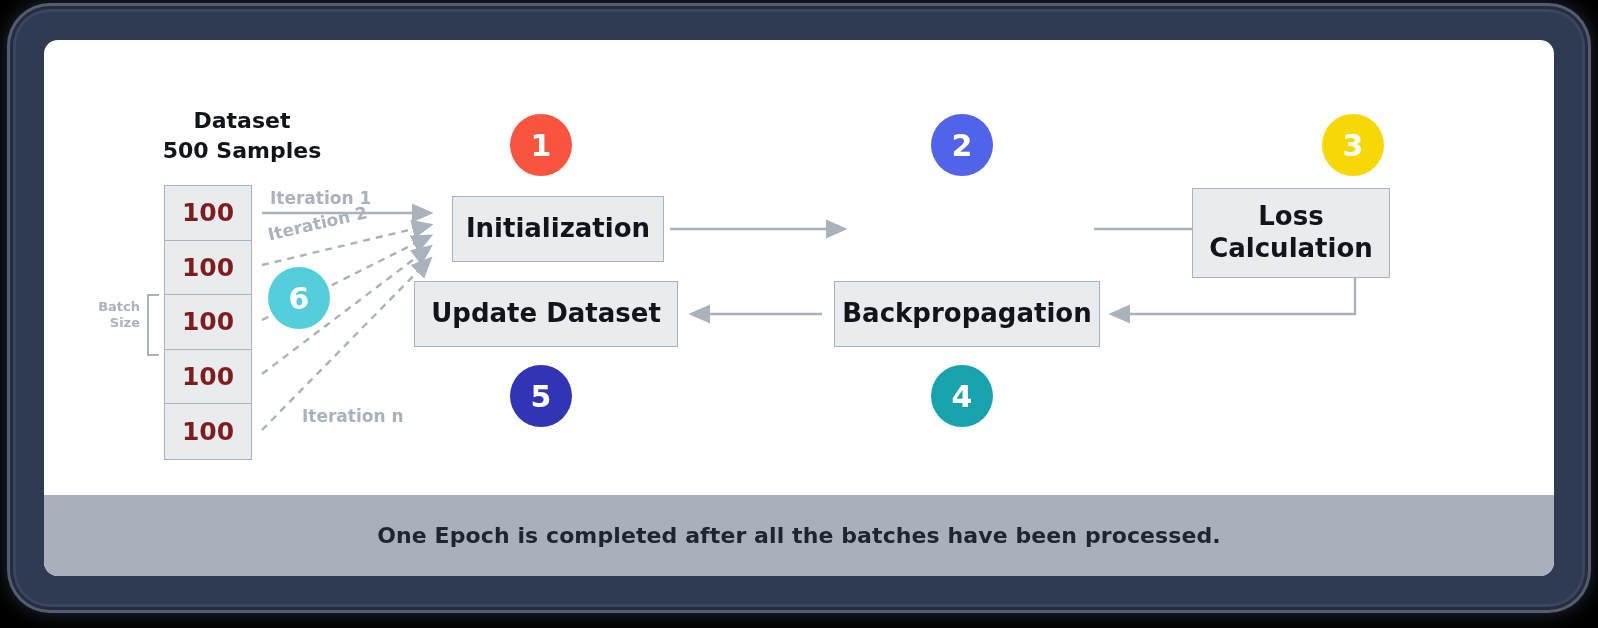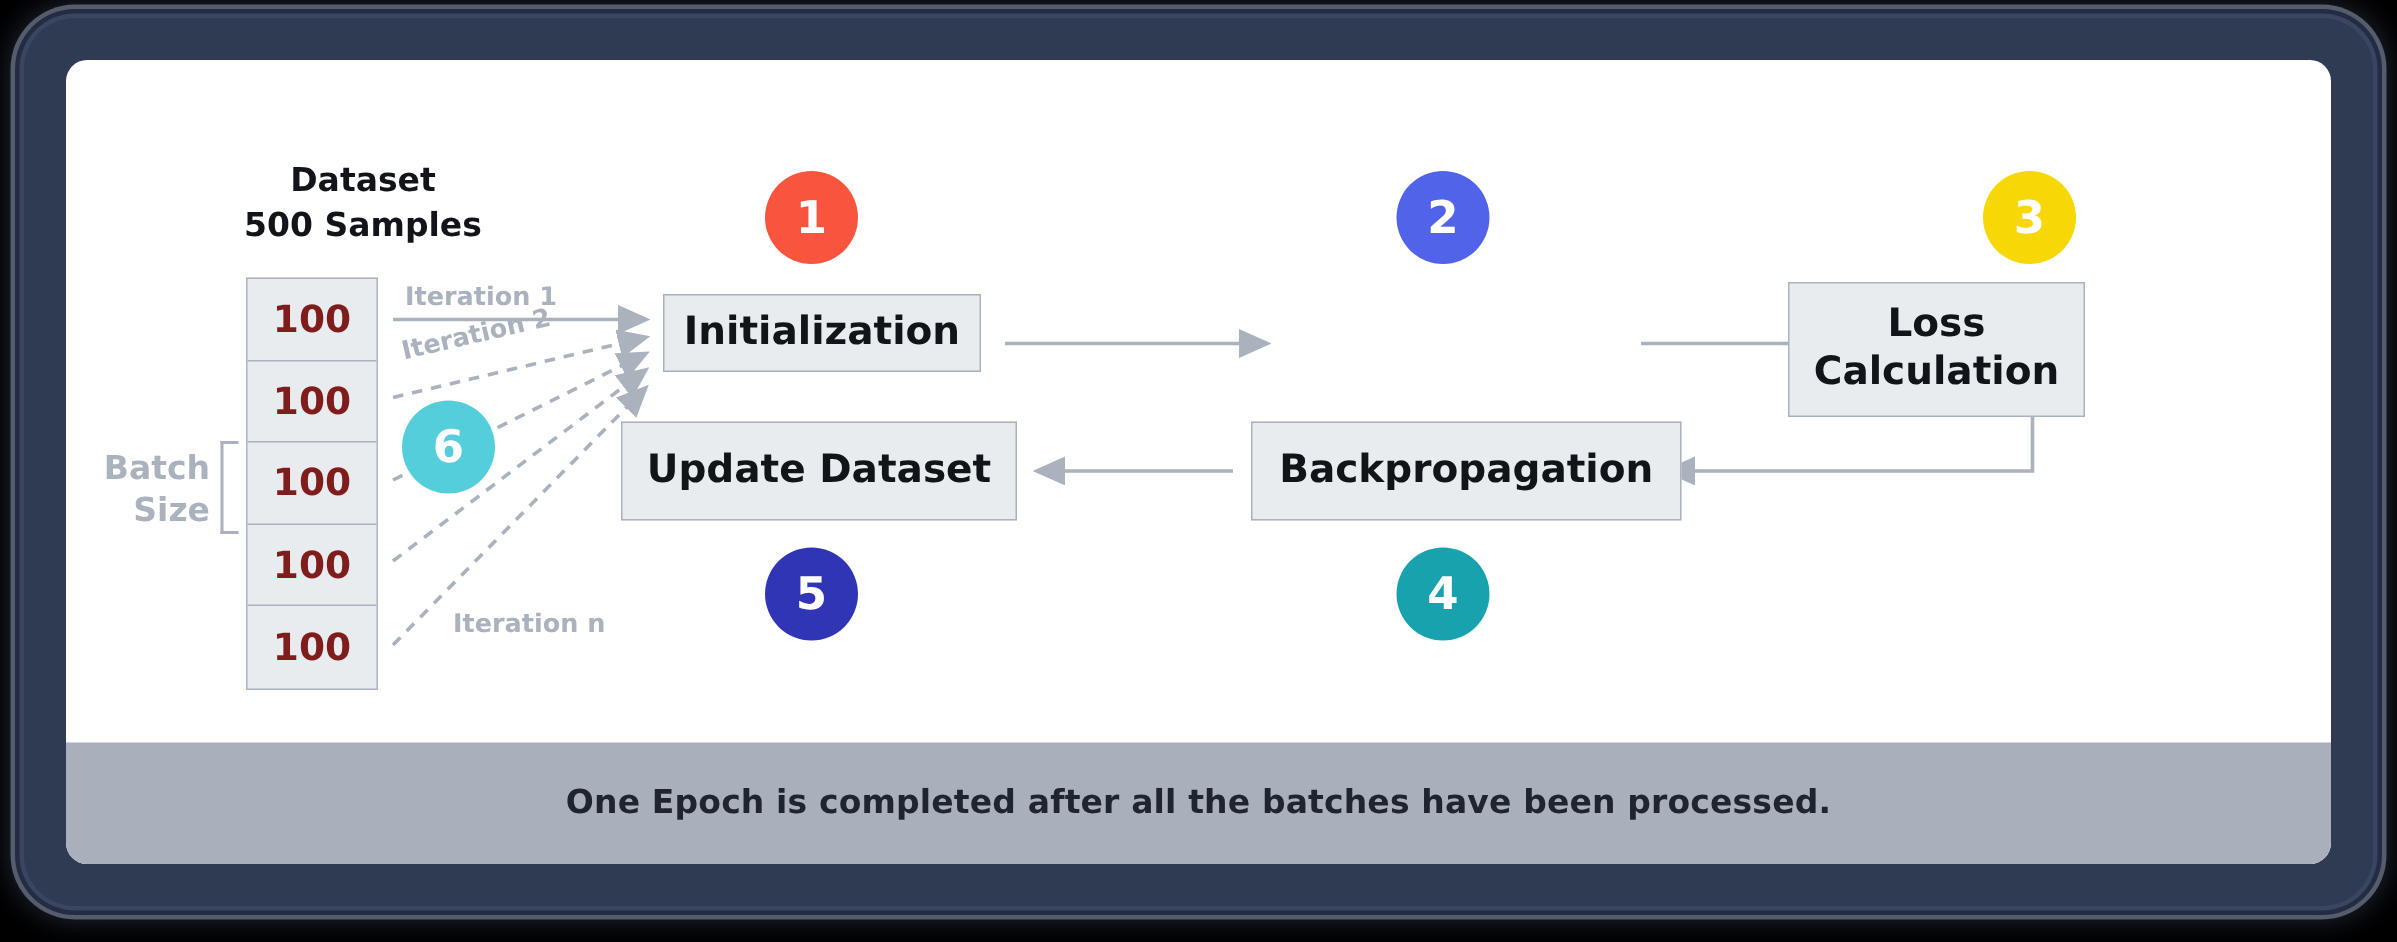--- a/index.html
+++ b/index.html
@@ -97,21 +97,21 @@
   }
   .batch-cell:last-child { border-bottom: none; }
 
   
   #batch-size-label {
     position: absolute;
     left: 24px;
     top: 259px;
     width: 72px;
     text-align: right;
-    font-size: 22px;
+    font-size: 13px;
     font-weight: 700;
     color: #a9b2bd;
     line-height: 1.25;
   }
   #batch-size-bracket {
     position: absolute;
     left: 103px;
     top: 254px;
     width: 12px;
     height: 62px;
@@ -165,25 +165,25 @@
     box-sizing: border-box;
     display: flex;
     align-items: center;
     justify-content: center;
     text-align: center;
     font-size: 26px;
     font-weight: 600;
     color: #111418;
     line-height: 1.22;
   }
-  #box-init   { left: 398px;  top: 156px; width: 212px; height: 52px; }
+  #box-init   { left: 408px;  top: 156px; width: 212px; height: 66px; }
   #box-fwd    { left: 812px;  top: 156px; width: 222px; height: 66px; }
   #box-loss   { left: 1148px; top: 148px; width: 198px; height: 90px; }
   #box-update { left: 370px;  top: 241px; width: 264px; height: 66px; }
-  #box-backp  { left: 790px;  top: 241px; width: 287px; height: 66px; }
+  #box-backp  { left: 790px;  top: 241px; width: 266px; height: 66px; }
 
   #circle-1 { left: 466px;  top: 74px; background: #f9543e; }
   #circle-2 { left: 887px;  top: 74px; background: #5163e8; }
   #circle-3 { left: 1278px; top: 74px; background: #f8d706; }
   #circle-4 { left: 887px;  top: 325px; background: #17a2ae; }
   #circle-5 { left: 466px;  top: 325px; background: #2f35b5; }
   #circle-6 { left: 224px;  top: 227px; background: #55cedc; }
 </style>
 </head>
 <body>

